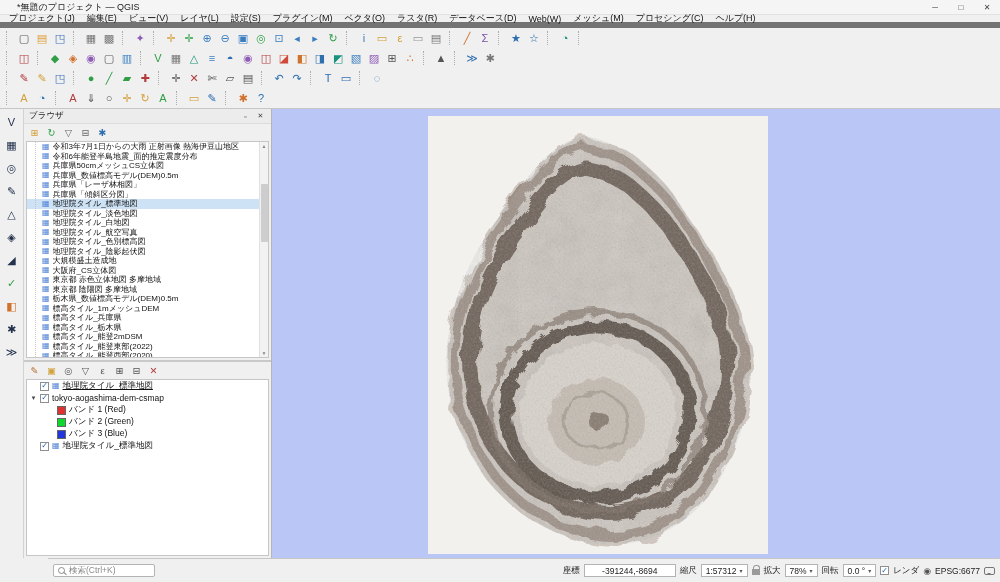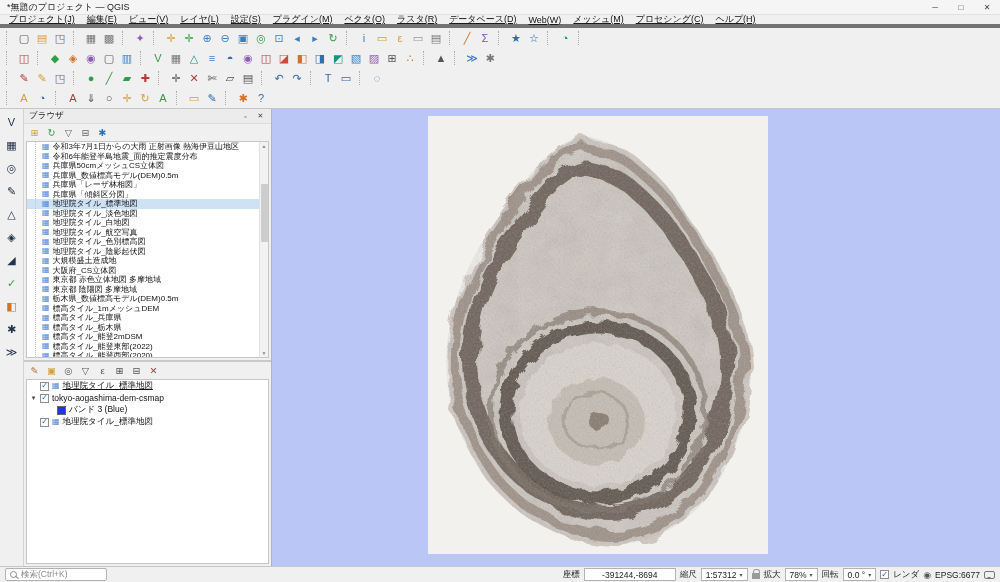--- a/index.html
+++ b/index.html
@@ -1,26 +1,26 @@
 <!DOCTYPE html>
 <html><head>
 <meta charset="utf-8">
 <style>
   *{margin:0;padding:0;box-sizing:border-box;font-family:"Liberation Sans","DejaVu Sans",sans-serif;}
   html,body{width:1000px;height:582px;overflow:hidden;background:#f0f0f0;}
   #app{width:1000px;height:582px;display:flex;flex-direction:column;font-size:9px;color:#1a1a1a;background:#f0f0f0;}
 
   
-  .titlebar{height:15px;background:#f5f5f5;display:flex;align-items:center;padding-left:7px;border-bottom:1px solid #e2e2e2;flex:0 0 auto;}
+  .titlebar{height:15px;background:#f5f5f5;display:flex;align-items:center;padding-left:17px;border-bottom:1px solid #e2e2e2;flex:0 0 auto;}
   .titlebar .title{font-size:9px;color:#222;white-space:nowrap;}
   .win-controls{margin-left:auto;display:flex;height:100%;}
   .win-btn{width:26px;display:flex;align-items:center;justify-content:center;font-size:8px;color:#444;}
 
   
-  .menubar{height:13px;background:#f0f0f0;display:flex;align-items:center;padding-left:3px;border-bottom:4px solid #737373;flex:0 0 auto;text-decoration:underline;}
+  .menubar{height:13px;background:#f0f0f0;display:flex;align-items:center;padding-left:3px;border-bottom:6px solid #737373;flex:0 0 auto;}
   .menu-item{padding:0 6px;font-size:9px;white-space:nowrap;color:#111;}
 
   
   .toolbars{background:#f0f0f0;border-bottom:1px solid #c6c6c6;flex:0 0 auto;}
   .trow{height:20px;display:flex;align-items:center;padding-left:2px;overflow:hidden;}
   .tbtn{width:18px;height:18px;display:flex;align-items:center;justify-content:center;border-radius:2px;flex:0 0 auto;}
   .ticon{font-size:11px;line-height:1;}
   .tsep{width:6px;height:14px;border-left:1px dotted #adadad;margin:0 3px 0 4px;flex:0 0 auto;}
   .tsearch{width:160px;height:15px;font-size:8.5px;border:1px solid #b4b4b4;background:#fff;padding:0 4px;margin:0 5px;flex:0 0 auto;color:#333;}
 
@@ -57,21 +57,21 @@
   .chk{width:9px;height:9px;border:1px solid #8f8f8f;background:#fff;display:flex;align-items:center;justify-content:center;font-size:8px;color:#1c62b5;line-height:1;flex:0 0 auto;}
   .chip{width:9px;height:9px;border:1px solid #666;flex:0 0 auto;}
   .lindent{width:24px;flex:0 0 auto;}
   .llabel.u{text-decoration:underline;}
 
   
   .canvas{flex:1;position:relative;background:#bac6f6;overflow:hidden;}
   .raster{position:absolute;left:156px;top:7px;width:340px;height:438px;}
 
   
-  .statusbar{height:16px;background:#f0f0f0;border-top:1px solid #c6c6c6;display:flex;align-items:center;padding:0 5px;gap:4px;font-size:8.5px;flex:0 0 auto;color:#222;}
+  .statusbar{height:24px;background:#f0f0f0;border-top:1px solid #c6c6c6;display:flex;align-items:center;padding:0 5px;gap:4px;font-size:8.5px;flex:0 0 auto;color:#222;margin-left:48px;}
   .sb-search{width:102px;height:13px;border:1px solid #b3b3b3;border-radius:2px;background:#fff;display:flex;align-items:center;padding:0 4px;gap:4px;color:#8a8a8a;flex:0 0 auto;}
   .mag{width:7px;height:7px;border:1px solid #8a8a8a;border-radius:50%;position:relative;flex:0 0 auto;}
   .mag::after{content:'';position:absolute;width:4px;height:1px;background:#8a8a8a;transform:rotate(45deg);right:-3px;bottom:-1px;}
   .sb-spacer{flex:1;}
   .sb-label{white-space:nowrap;}
   .sb-box{height:13px;border:1px solid #b3b3b3;background:#fff;display:flex;align-items:center;padding:0 4px;gap:3px;white-space:nowrap;}
   .sb-box .dd{font-size:6px;color:#555;}
   .sb-box.coord{min-width:92px;justify-content:center;}
   .lock{width:8px;height:6px;background:#9a9a9a;position:relative;margin-top:3px;flex:0 0 auto;}
   .lock::before{content:'';position:absolute;top:-4px;left:1px;width:5px;height:4px;border:1px solid #9a9a9a;border-bottom:none;border-radius:3px 3px 0 0;}
@@ -531,20 +531,30 @@
             <div class="lrow layer">
               <span class="arrow"></span>
               <span class="chk">✓</span>
               <span class="tile-icon">▦</span>
               <span class="llabel u">地理院タイル_標準地図</span>
             </div>
             <div class="lrow group">
               <span class="arrow">▾</span>
               <span class="chk">✓</span>
               <span class="llabel">tokyo-aogashima-dem-csmap</span>
+            </div>
+            <div class="lrow band">
+              <span class="lindent"></span>
+              <span class="chip" style="background: rgb(224, 49, 49);"></span>
+              <span class="llabel">バンド 1 (Red)</span>
+            </div>
+            <div class="lrow band">
+              <span class="lindent"></span>
+              <span class="chip" style="background: rgb(11, 217, 43);"></span>
+              <span class="llabel">バンド 2 (Green)</span>
             </div>
             <div class="lrow band">
               <span class="lindent"></span>
               <span class="chip" style="background: rgb(34, 54, 221);"></span>
               <span class="llabel">バンド 3 (Blue)</span>
             </div>
             <div class="lrow layer">
               <span class="arrow"></span>
               <span class="chk">✓</span>
               <span class="tile-icon">▦</span>

